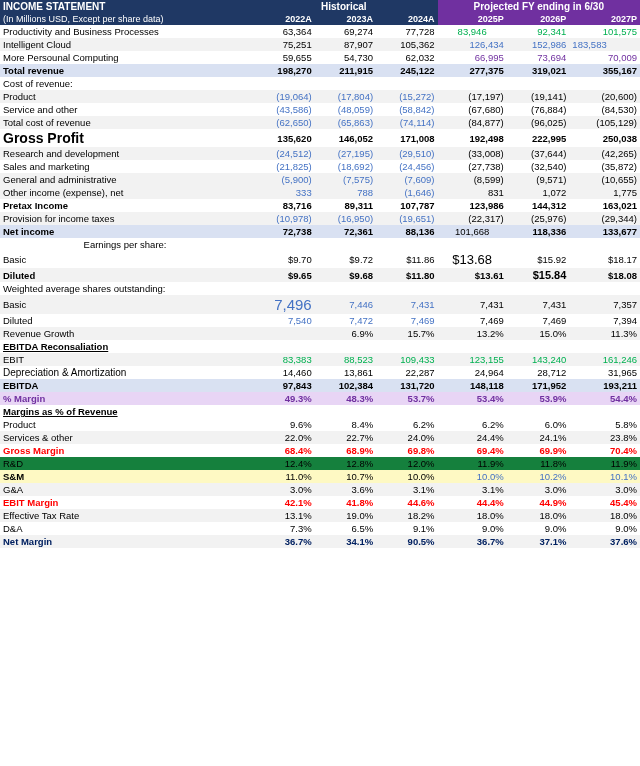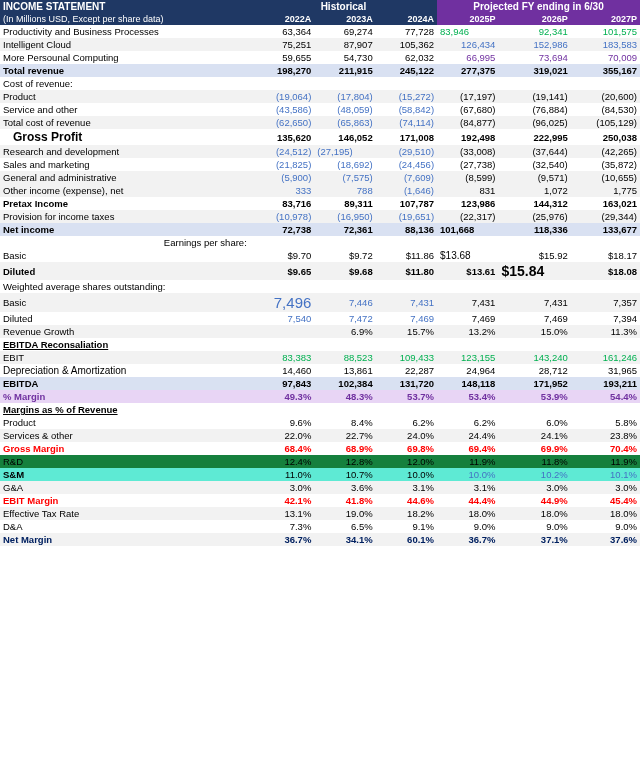--- a/index.html
+++ b/index.html
@@ -44,32 +44,32 @@
       <th style="background:#7030a0;color:#fff;text-align:right;font-size:9px;">2026P</th>
       <th style="background:#7030a0;color:#fff;text-align:right;font-size:9px;">2027P</th>
     </tr>
   </thead>
   <tbody id="table-body">
   <tr style="background: rgb(255, 255, 255);">
         <td style="font-weight: normal; text-align: left; padding: 1px 3px; font-size: 9.5px;">Productivity and Business Processes</td>
         <td style="text-align: right; padding: 1px 3px; font-size: 9.5px; color: rgb(0, 0, 0);">63,364</td>
         <td style="text-align: right; padding: 1px 3px; font-size: 9.5px; color: rgb(0, 0, 0);">69,274</td>
         <td style="text-align: right; padding: 1px 3px; font-size: 9.5px; color: rgb(0, 0, 0);">77,728</td>
-        <td style="text-align: left; padding: 1px 3px; font-size: 9.5px; color: rgb(0, 176, 80);">83,946</td>
+        <td style="text-align: center; padding: 1px 3px; font-size: 9.5px; color: rgb(0, 176, 80);">83,946</td>
         <td style="text-align: right; padding: 1px 3px; font-size: 9.5px; color: rgb(0, 176, 80);">92,341</td>
         <td style="text-align: right; padding: 1px 3px; font-size: 9.5px; color: rgb(0, 176, 80);">101,575</td>
       </tr>
       <tr style="background: rgb(242, 242, 242);">
         <td style="font-weight: normal; text-align: left; padding: 1px 3px; font-size: 9.5px;">Intelligent Cloud</td>
         <td style="text-align: right; padding: 1px 3px; font-size: 9.5px; color: rgb(0, 0, 0);">75,251</td>
         <td style="text-align: right; padding: 1px 3px; font-size: 9.5px; color: rgb(0, 0, 0);">87,907</td>
         <td style="text-align: right; padding: 1px 3px; font-size: 9.5px; color: rgb(0, 0, 0);">105,362</td>
         <td style="text-align: right; padding: 1px 3px; font-size: 9.5px; color: rgb(68, 114, 196);">126,434</td>
         <td style="text-align: right; padding: 1px 3px; font-size: 9.5px; color: rgb(68, 114, 196);">152,986</td>
-        <td style="text-align: right; padding: 1px 3px; font-size: 9.5px; color: rgb(68, 114, 196);">183,583</td>
+        <td style="text-align: left; padding: 1px 3px; font-size: 9.5px; color: rgb(68, 114, 196);">183,583</td>
       </tr>
       <tr style="background: rgb(255, 255, 255);">
         <td style="font-weight: normal; text-align: left; padding: 1px 3px; font-size: 9.5px;">More Persounal Computing</td>
         <td style="text-align: right; padding: 1px 3px; font-size: 9.5px; color: rgb(0, 0, 0);">59,655</td>
         <td style="text-align: right; padding: 1px 3px; font-size: 9.5px; color: rgb(0, 0, 0);">54,730</td>
         <td style="text-align: right; padding: 1px 3px; font-size: 9.5px; color: rgb(0, 0, 0);">62,032</td>
         <td style="text-align: right; padding: 1px 3px; font-size: 9.5px; color: rgb(112, 48, 160);">66,995</td>
         <td style="text-align: right; padding: 1px 3px; font-size: 9.5px; color: rgb(112, 48, 160);">73,694</td>
         <td style="text-align: right; padding: 1px 3px; font-size: 9.5px; color: rgb(112, 48, 160);">70,009</td>
       </tr>
@@ -112,32 +112,32 @@
       <tr style="background: rgb(242, 242, 242);">
         <td style="font-weight: normal; text-align: left; padding: 1px 3px; font-size: 9.5px;">Total cost of revenue</td>
         <td style="text-align: right; padding: 1px 3px; font-size: 9.5px; color: rgb(68, 114, 196);">(62,650)</td>
         <td style="text-align: right; padding: 1px 3px; font-size: 9.5px; color: rgb(68, 114, 196);">(65,863)</td>
         <td style="text-align: right; padding: 1px 3px; font-size: 9.5px; color: rgb(68, 114, 196);">(74,114)</td>
         <td style="text-align: right; padding: 1px 3px; font-size: 9.5px; color: rgb(0, 0, 0);">(84,877)</td>
         <td style="text-align: right; padding: 1px 3px; font-size: 9.5px; color: rgb(0, 0, 0);">(96,025)</td>
         <td style="text-align: right; padding: 1px 3px; font-size: 9.5px; color: rgb(0, 0, 0);">(105,129)</td>
       </tr>
       <tr style="background: rgb(255, 255, 255);">
-        <td style="font-weight: bold; text-align: left; padding: 1px 13px; font-size: 12px;">Gross Profit</td>
+        <td style="font-weight: bold; text-align: left; padding: 1px 3px; font-size: 14px;">Gross Profit</td>
         <td style="text-align: right; padding: 1px 3px; font-size: 9.5px; color: rgb(0, 0, 0); font-weight: bold;">135,620</td>
         <td style="text-align: right; padding: 1px 3px; font-size: 9.5px; color: rgb(0, 0, 0); font-weight: bold;">146,052</td>
         <td style="text-align: right; padding: 1px 3px; font-size: 9.5px; color: rgb(0, 0, 0); font-weight: bold;">171,008</td>
         <td style="text-align: right; padding: 1px 3px; font-size: 9.5px; color: rgb(0, 0, 0); font-weight: bold;">192,498</td>
         <td style="text-align: right; padding: 1px 3px; font-size: 9.5px; color: rgb(0, 0, 0); font-weight: bold;">222,995</td>
         <td style="text-align: right; padding: 1px 3px; font-size: 9.5px; color: rgb(0, 0, 0); font-weight: bold;">250,038</td>
       </tr>
       <tr style="background: rgb(242, 242, 242);">
         <td style="font-weight: normal; text-align: left; padding: 1px 3px; font-size: 9.5px;">  Research and development</td>
         <td style="text-align: right; padding: 1px 3px; font-size: 9.5px; color: rgb(68, 114, 196);">(24,512)</td>
-        <td style="text-align: left; padding: 1px 3px; font-size: 9.5px; color: rgb(68, 114, 196);">(27,195)</td>
+        <td style="text-align: right; padding: 1px 3px; font-size: 9.5px; color: rgb(68, 114, 196);">(27,195)</td>
         <td style="text-align: right; padding: 1px 3px; font-size: 9.5px; color: rgb(68, 114, 196);">(29,510)</td>
         <td style="text-align: right; padding: 1px 3px; font-size: 9.5px; color: rgb(0, 0, 0);">(33,008)</td>
         <td style="text-align: right; padding: 1px 3px; font-size: 9.5px; color: rgb(0, 0, 0);">(37,644)</td>
         <td style="text-align: right; padding: 1px 3px; font-size: 9.5px; color: rgb(0, 0, 0);">(42,265)</td>
       </tr>
       <tr style="background: rgb(255, 255, 255);">
         <td style="font-weight: normal; text-align: left; padding: 1px 3px; font-size: 9.5px;">  Sales and marketing</td>
         <td style="text-align: right; padding: 1px 3px; font-size: 9.5px; color: rgb(68, 114, 196);">(21,825)</td>
         <td style="text-align: right; padding: 1px 3px; font-size: 9.5px; color: rgb(68, 114, 196);">(18,692)</td>
         <td style="text-align: right; padding: 1px 3px; font-size: 9.5px; color: rgb(68, 114, 196);">(24,456)</td>
@@ -179,49 +179,49 @@
         <td style="text-align: right; padding: 1px 3px; font-size: 9.5px; color: rgb(68, 114, 196);">(19,651)</td>
         <td style="text-align: right; padding: 1px 3px; font-size: 9.5px; color: rgb(0, 0, 0);">(22,317)</td>
         <td style="text-align: right; padding: 1px 3px; font-size: 9.5px; color: rgb(0, 0, 0);">(25,976)</td>
         <td style="text-align: right; padding: 1px 3px; font-size: 9.5px; color: rgb(0, 0, 0);">(29,344)</td>
       </tr>
       <tr style="background: rgb(217, 225, 242);">
         <td style="font-weight: bold; text-align: left; padding: 1px 3px; font-size: 9.5px;">Net income</td>
         <td style="text-align: right; padding: 1px 3px; font-size: 9.5px; color: rgb(0, 0, 0); font-weight: bold;">72,738</td>
         <td style="text-align: right; padding: 1px 3px; font-size: 9.5px; color: rgb(0, 0, 0); font-weight: bold;">72,361</td>
         <td style="text-align: right; padding: 1px 3px; font-size: 9.5px; color: rgb(0, 0, 0); font-weight: bold;">88,136</td>
-        <td style="text-align: left; padding: 1px 3px; font-size: 9.5px; color: rgb(0, 0, 0); font-weight: bold;">101,668</td>
+        <td style="text-align: center; padding: 1px 3px; font-size: 9.5px; color: rgb(0, 0, 0); font-weight: normal;">101,668</td>
         <td style="text-align: right; padding: 1px 3px; font-size: 9.5px; color: rgb(0, 0, 0); font-weight: bold;">118,336</td>
         <td style="text-align: right; padding: 1px 3px; font-size: 9.5px; color: rgb(0, 0, 0); font-weight: bold;">133,677</td>
       </tr>
       <tr style="background: rgb(255, 255, 255);">
-        <td style="font-weight: normal; text-align: right; padding: 1px 3px; font-size: 9.5px;">Earnings per share:</td>
+        <td style="font-weight: normal; text-align: center; padding: 1px 3px; font-size: 9.5px;">Earnings per share:</td>
         <td style="text-align: right; padding: 1px 3px; font-size: 9.5px; color: rgb(0, 0, 0);"></td>
         <td style="text-align: right; padding: 1px 3px; font-size: 9.5px; color: rgb(0, 0, 0);"></td>
         <td style="text-align: right; padding: 1px 3px; font-size: 9.5px; color: rgb(0, 0, 0);"></td>
         <td style="text-align: right; padding: 1px 3px; font-size: 9.5px; color: rgb(0, 0, 0);"></td>
         <td style="text-align: right; padding: 1px 3px; font-size: 9.5px; color: rgb(0, 0, 0);"></td>
         <td style="text-align: right; padding: 1px 3px; font-size: 9.5px; color: rgb(0, 0, 0);"></td>
       </tr>
       <tr style="background: rgb(255, 255, 255);">
         <td style="font-weight: normal; text-align: left; padding: 1px 3px; font-size: 9.5px;">  Basic</td>
         <td style="text-align: right; padding: 1px 3px; font-size: 9.5px; color: rgb(0, 0, 0);">$9.70</td>
         <td style="text-align: right; padding: 1px 3px; font-size: 9.5px; color: rgb(0, 0, 0);">$9.72</td>
         <td style="text-align: right; padding: 1px 3px; font-size: 9.5px; color: rgb(0, 0, 0);">$11.86</td>
-        <td style="text-align: left; padding: 1px 3px; font-size: 10px; color: rgb(0, 0, 0);">$13.68</td>
+        <td style="text-align: center; padding: 1px 3px; font-size: 13px; color: rgb(0, 0, 0);">$13.68</td>
         <td style="padding: 1px 3px; font-size: 9.5px; color: rgb(0, 0, 0);">$15.92</td>
         <td style="text-align: right; padding: 1px 3px; font-size: 9.5px; color: rgb(0, 0, 0);">$18.17</td>
       </tr>
       <tr style="background: rgb(242, 242, 242);">
         <td style="font-weight: bold; text-align: left; padding: 1px 3px; font-size: 9.5px;">  Diluted</td>
         <td style="text-align: right; padding: 1px 3px; font-size: 9.5px; color: rgb(0, 0, 0); font-weight: bold;">$9.65</td>
         <td style="text-align: right; padding: 1px 3px; font-size: 9.5px; color: rgb(0, 0, 0); font-weight: bold;">$9.68</td>
         <td style="text-align: right; padding: 1px 3px; font-size: 9.5px; color: rgb(0, 0, 0); font-weight: bold;">$11.80</td>
         <td style="text-align: right; padding: 1px 3px; font-size: 9.5px; color: rgb(0, 0, 0); font-weight: bold;">$13.61</td>
-        <td style="text-align: left; padding: 1px 3px; font-size: 14px; color: rgb(0, 0, 0); font-weight: bold;">$15.84</td>
+        <td style="text-align: right; padding: 1px 3px; font-size: 11px; color: rgb(0, 0, 0); font-weight: bold;">$15.84</td>
         <td style="text-align: right; padding: 1px 3px; font-size: 9.5px; color: rgb(0, 0, 0); font-weight: bold;">$18.08</td>
       </tr>
       <tr style="background: rgb(255, 255, 255);">
         <td style="font-weight: normal; text-align: left; padding: 1px 3px; font-size: 9.5px;">Weighted average shares outstanding:</td>
         <td style="text-align: right; padding: 1px 3px; font-size: 9.5px; color: rgb(0, 0, 0);"></td>
         <td style="text-align: right; padding: 1px 3px; font-size: 9.5px; color: rgb(0, 0, 0);"></td>
         <td style="text-align: right; padding: 1px 3px; font-size: 9.5px; color: rgb(0, 0, 0);"></td>
         <td style="text-align: right; padding: 1px 3px; font-size: 9.5px; color: rgb(0, 0, 0);"></td>
         <td style="text-align: right; padding: 1px 3px; font-size: 9.5px; color: rgb(0, 0, 0);"></td>
         <td style="text-align: right; padding: 1px 3px; font-size: 9.5px; color: rgb(0, 0, 0);"></td>
@@ -336,21 +336,21 @@
       </tr>
       <tr style="background: #15803d;">
         <td style="font-weight: normal; text-align: left; padding: 1px 3px; font-size: 9.5px;">R&amp;D</td>
         <td style="text-align: right; padding: 1px 3px; font-size: 9.5px; color: rgb(0, 0, 0);">12.4%</td>
         <td style="text-align: right; padding: 1px 3px; font-size: 9.5px; color: rgb(0, 0, 0);">12.8%</td>
         <td style="text-align: right; padding: 1px 3px; font-size: 9.5px; color: rgb(0, 0, 0);">12.0%</td>
         <td style="text-align: right; padding: 1px 3px; font-size: 9.5px; color: rgb(0, 0, 0);">11.9%</td>
         <td style="text-align: right; padding: 1px 3px; font-size: 9.5px; color: rgb(0, 0, 0);">11.8%</td>
         <td style="text-align: right; padding: 1px 3px; font-size: 9.5px; color: rgb(0, 0, 0);">11.9%</td>
       </tr>
-      <tr style="background: #5eead4;">
+      <tr style="background: #fef9c3;">
         <td style="font-weight: bold; text-align: left; padding: 1px 3px; font-size: 9.5px;">S&amp;M</td>
         <td style="text-align: right; padding: 1px 3px; font-size: 9.5px; color: rgb(0, 0, 0);">11.0%</td>
         <td style="text-align: right; padding: 1px 3px; font-size: 9.5px; color: rgb(0, 0, 0);">10.7%</td>
         <td style="text-align: right; padding: 1px 3px; font-size: 9.5px; color: rgb(0, 0, 0);">10.0%</td>
         <td style="text-align: right; padding: 1px 3px; font-size: 9.5px; color: rgb(68, 114, 196);">10.0%</td>
         <td style="text-align: right; padding: 1px 3px; font-size: 9.5px; color: rgb(68, 114, 196);">10.2%</td>
         <td style="text-align: right; padding: 1px 3px; font-size: 9.5px; color: rgb(68, 114, 196);">10.1%</td>
       </tr>
       <tr style="background: rgb(242, 242, 242);">
         <td style="font-weight: normal; text-align: left; padding: 1px 3px; font-size: 9.5px;">G&amp;A</td>
@@ -385,19 +385,19 @@
         <td style="text-align: right; padding: 1px 3px; font-size: 9.5px; color: rgb(0, 0, 0);">6.5%</td>
         <td style="text-align: right; padding: 1px 3px; font-size: 9.5px; color: rgb(0, 0, 0);">9.1%</td>
         <td style="text-align: right; padding: 1px 3px; font-size: 9.5px; color: rgb(0, 0, 0);">9.0%</td>
         <td style="text-align: right; padding: 1px 3px; font-size: 9.5px; color: rgb(0, 0, 0);">9.0%</td>
         <td style="text-align: right; padding: 1px 3px; font-size: 9.5px; color: rgb(0, 0, 0);">9.0%</td>
       </tr>
       <tr style="background: rgb(242, 242, 242);">
         <td style="font-weight: bold; text-align: left; padding: 1px 3px; font-size: 9.5px; color: rgb(0, 32, 96);">Net Margin</td>
         <td style="text-align: right; padding: 1px 3px; font-size: 9.5px; color: rgb(0, 32, 96); font-weight: bold;">36.7%</td>
         <td style="text-align: right; padding: 1px 3px; font-size: 9.5px; color: rgb(0, 32, 96); font-weight: bold;">34.1%</td>
-        <td style="text-align: right; padding: 1px 3px; font-size: 9.5px; color: rgb(0, 32, 96); font-weight: bold;">60.1%</td>
+        <td style="text-align: right; padding: 1px 3px; font-size: 9.5px; color: rgb(0, 32, 96); font-weight: bold;">90.5%</td>
         <td style="text-align: right; padding: 1px 3px; font-size: 9.5px; color: rgb(0, 32, 96); font-weight: bold;">36.7%</td>
         <td style="text-align: right; padding: 1px 3px; font-size: 9.5px; color: rgb(0, 32, 96); font-weight: bold;">37.1%</td>
         <td style="text-align: right; padding: 1px 3px; font-size: 9.5px; color: rgb(0, 32, 96); font-weight: bold;">37.6%</td>
       </tr>
     </tbody>
 </table>
 
 </body></html>

